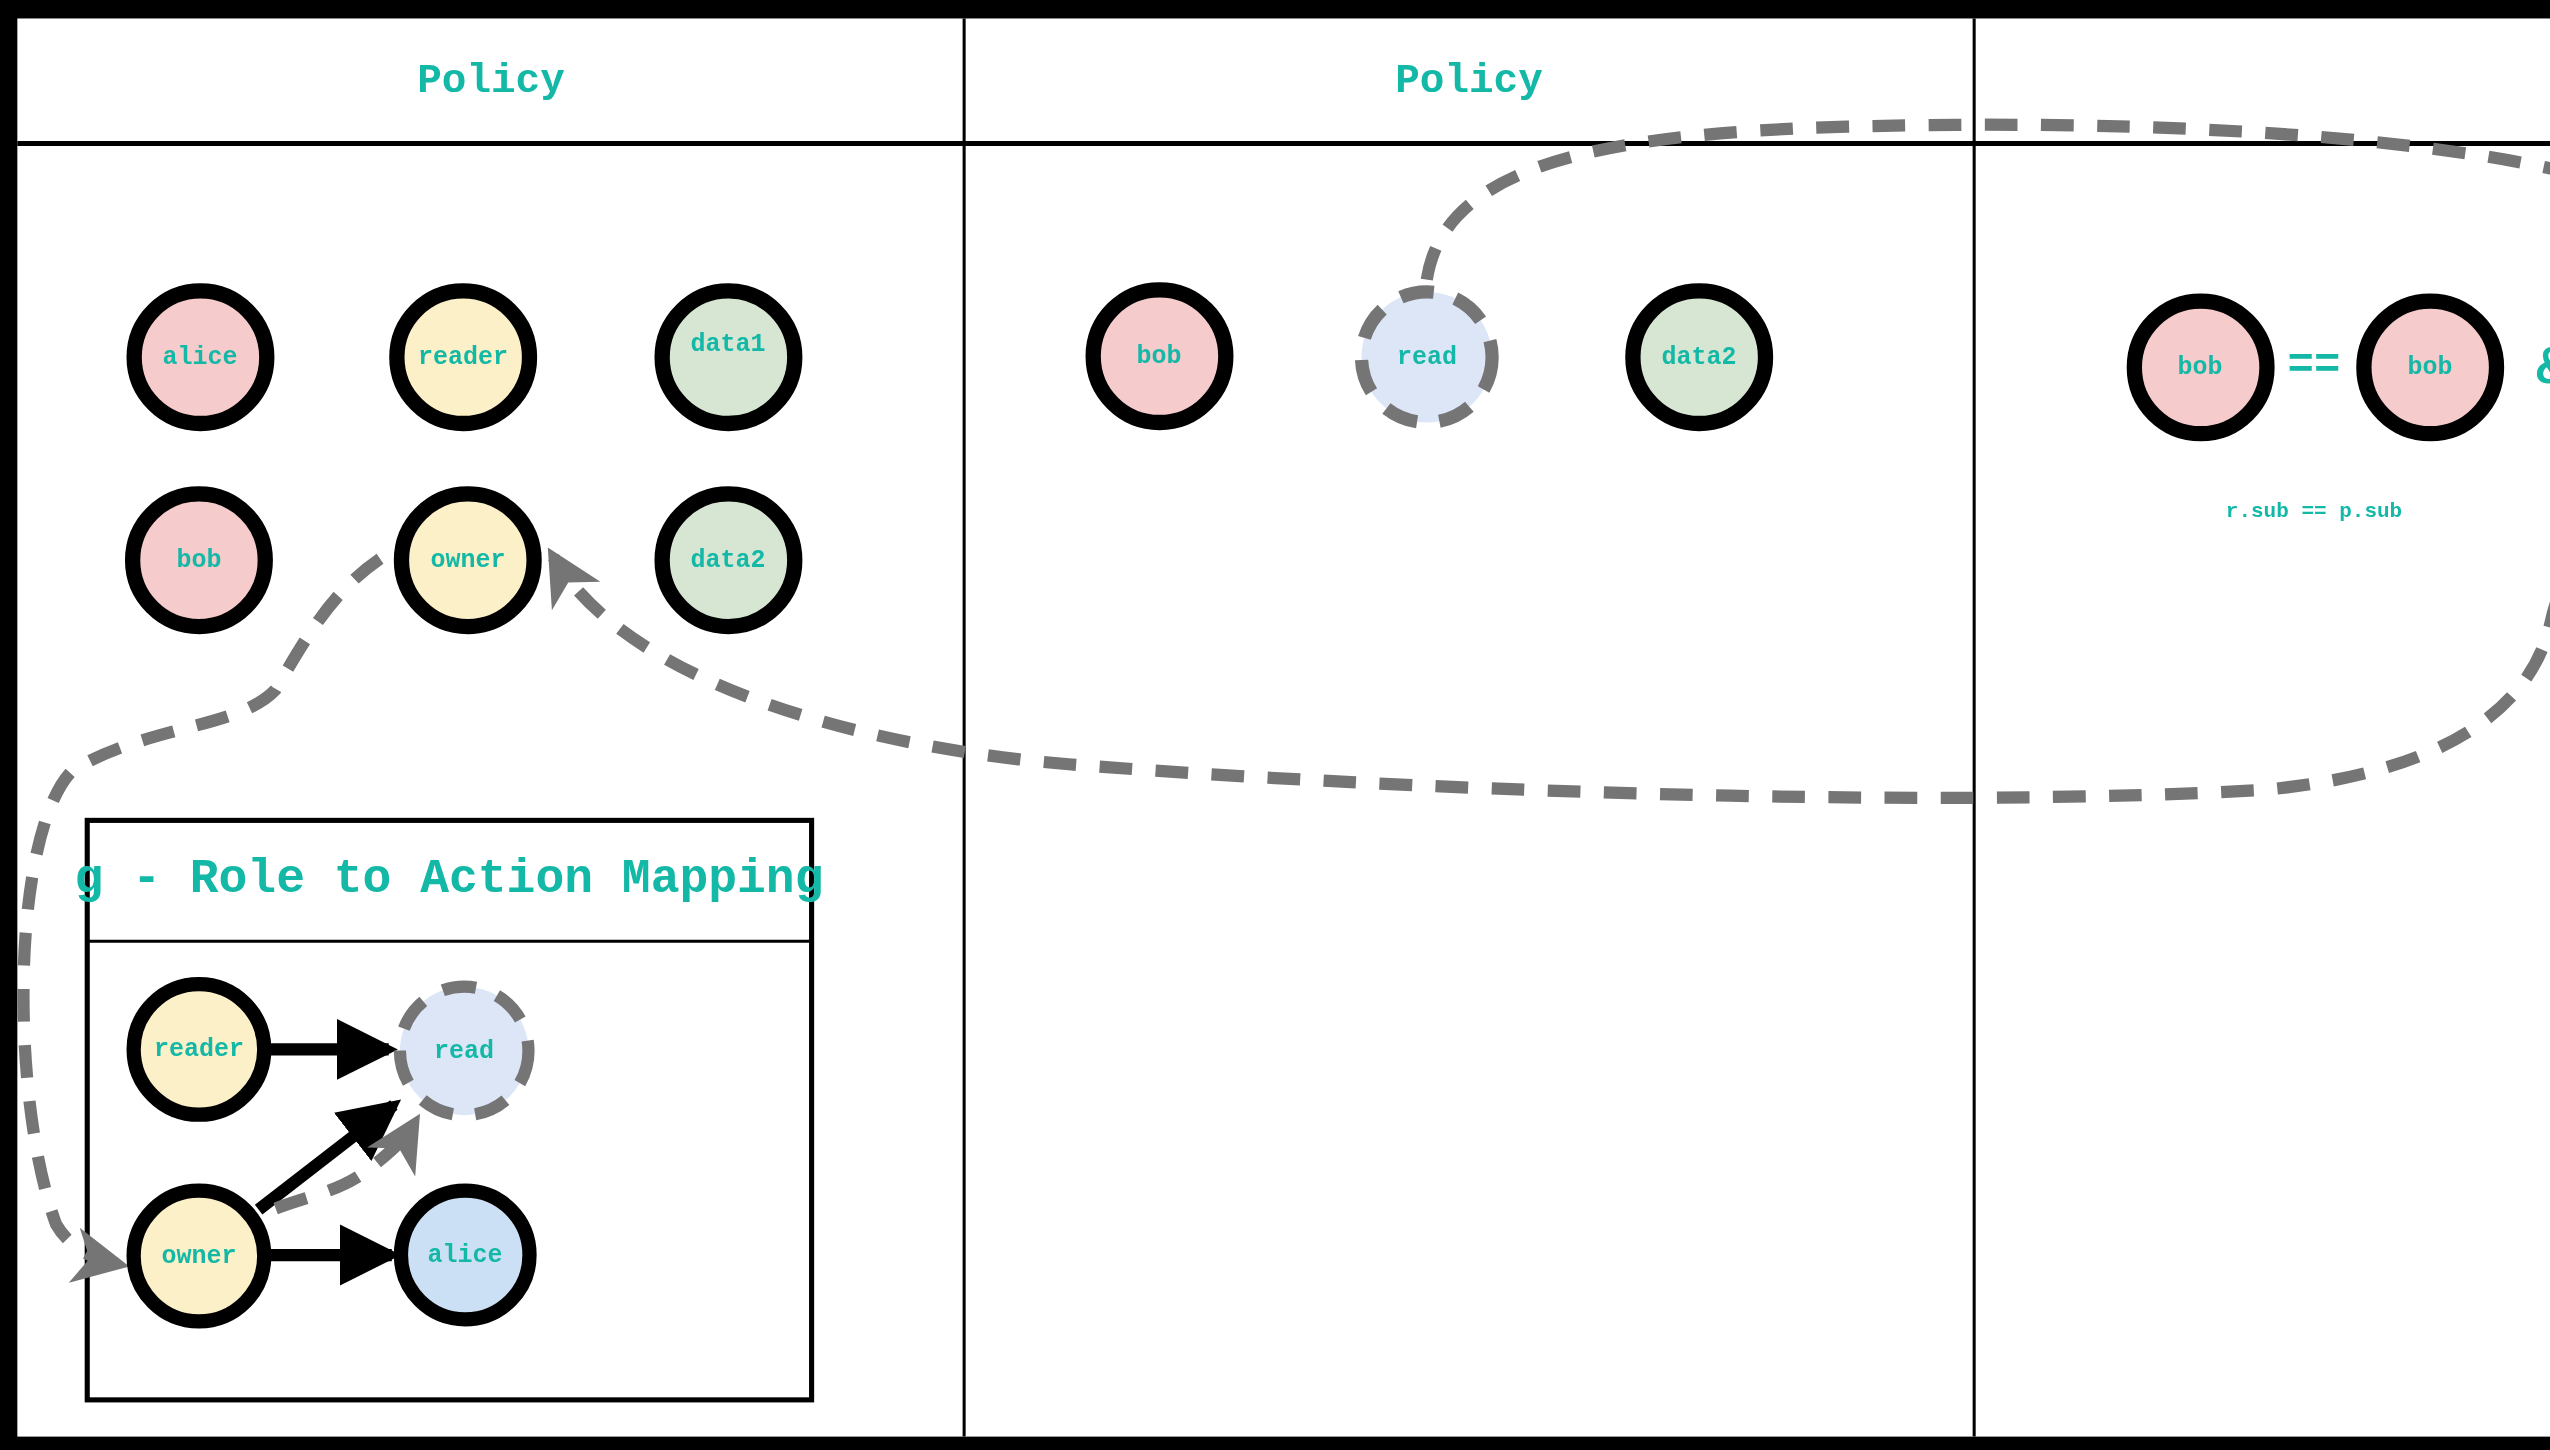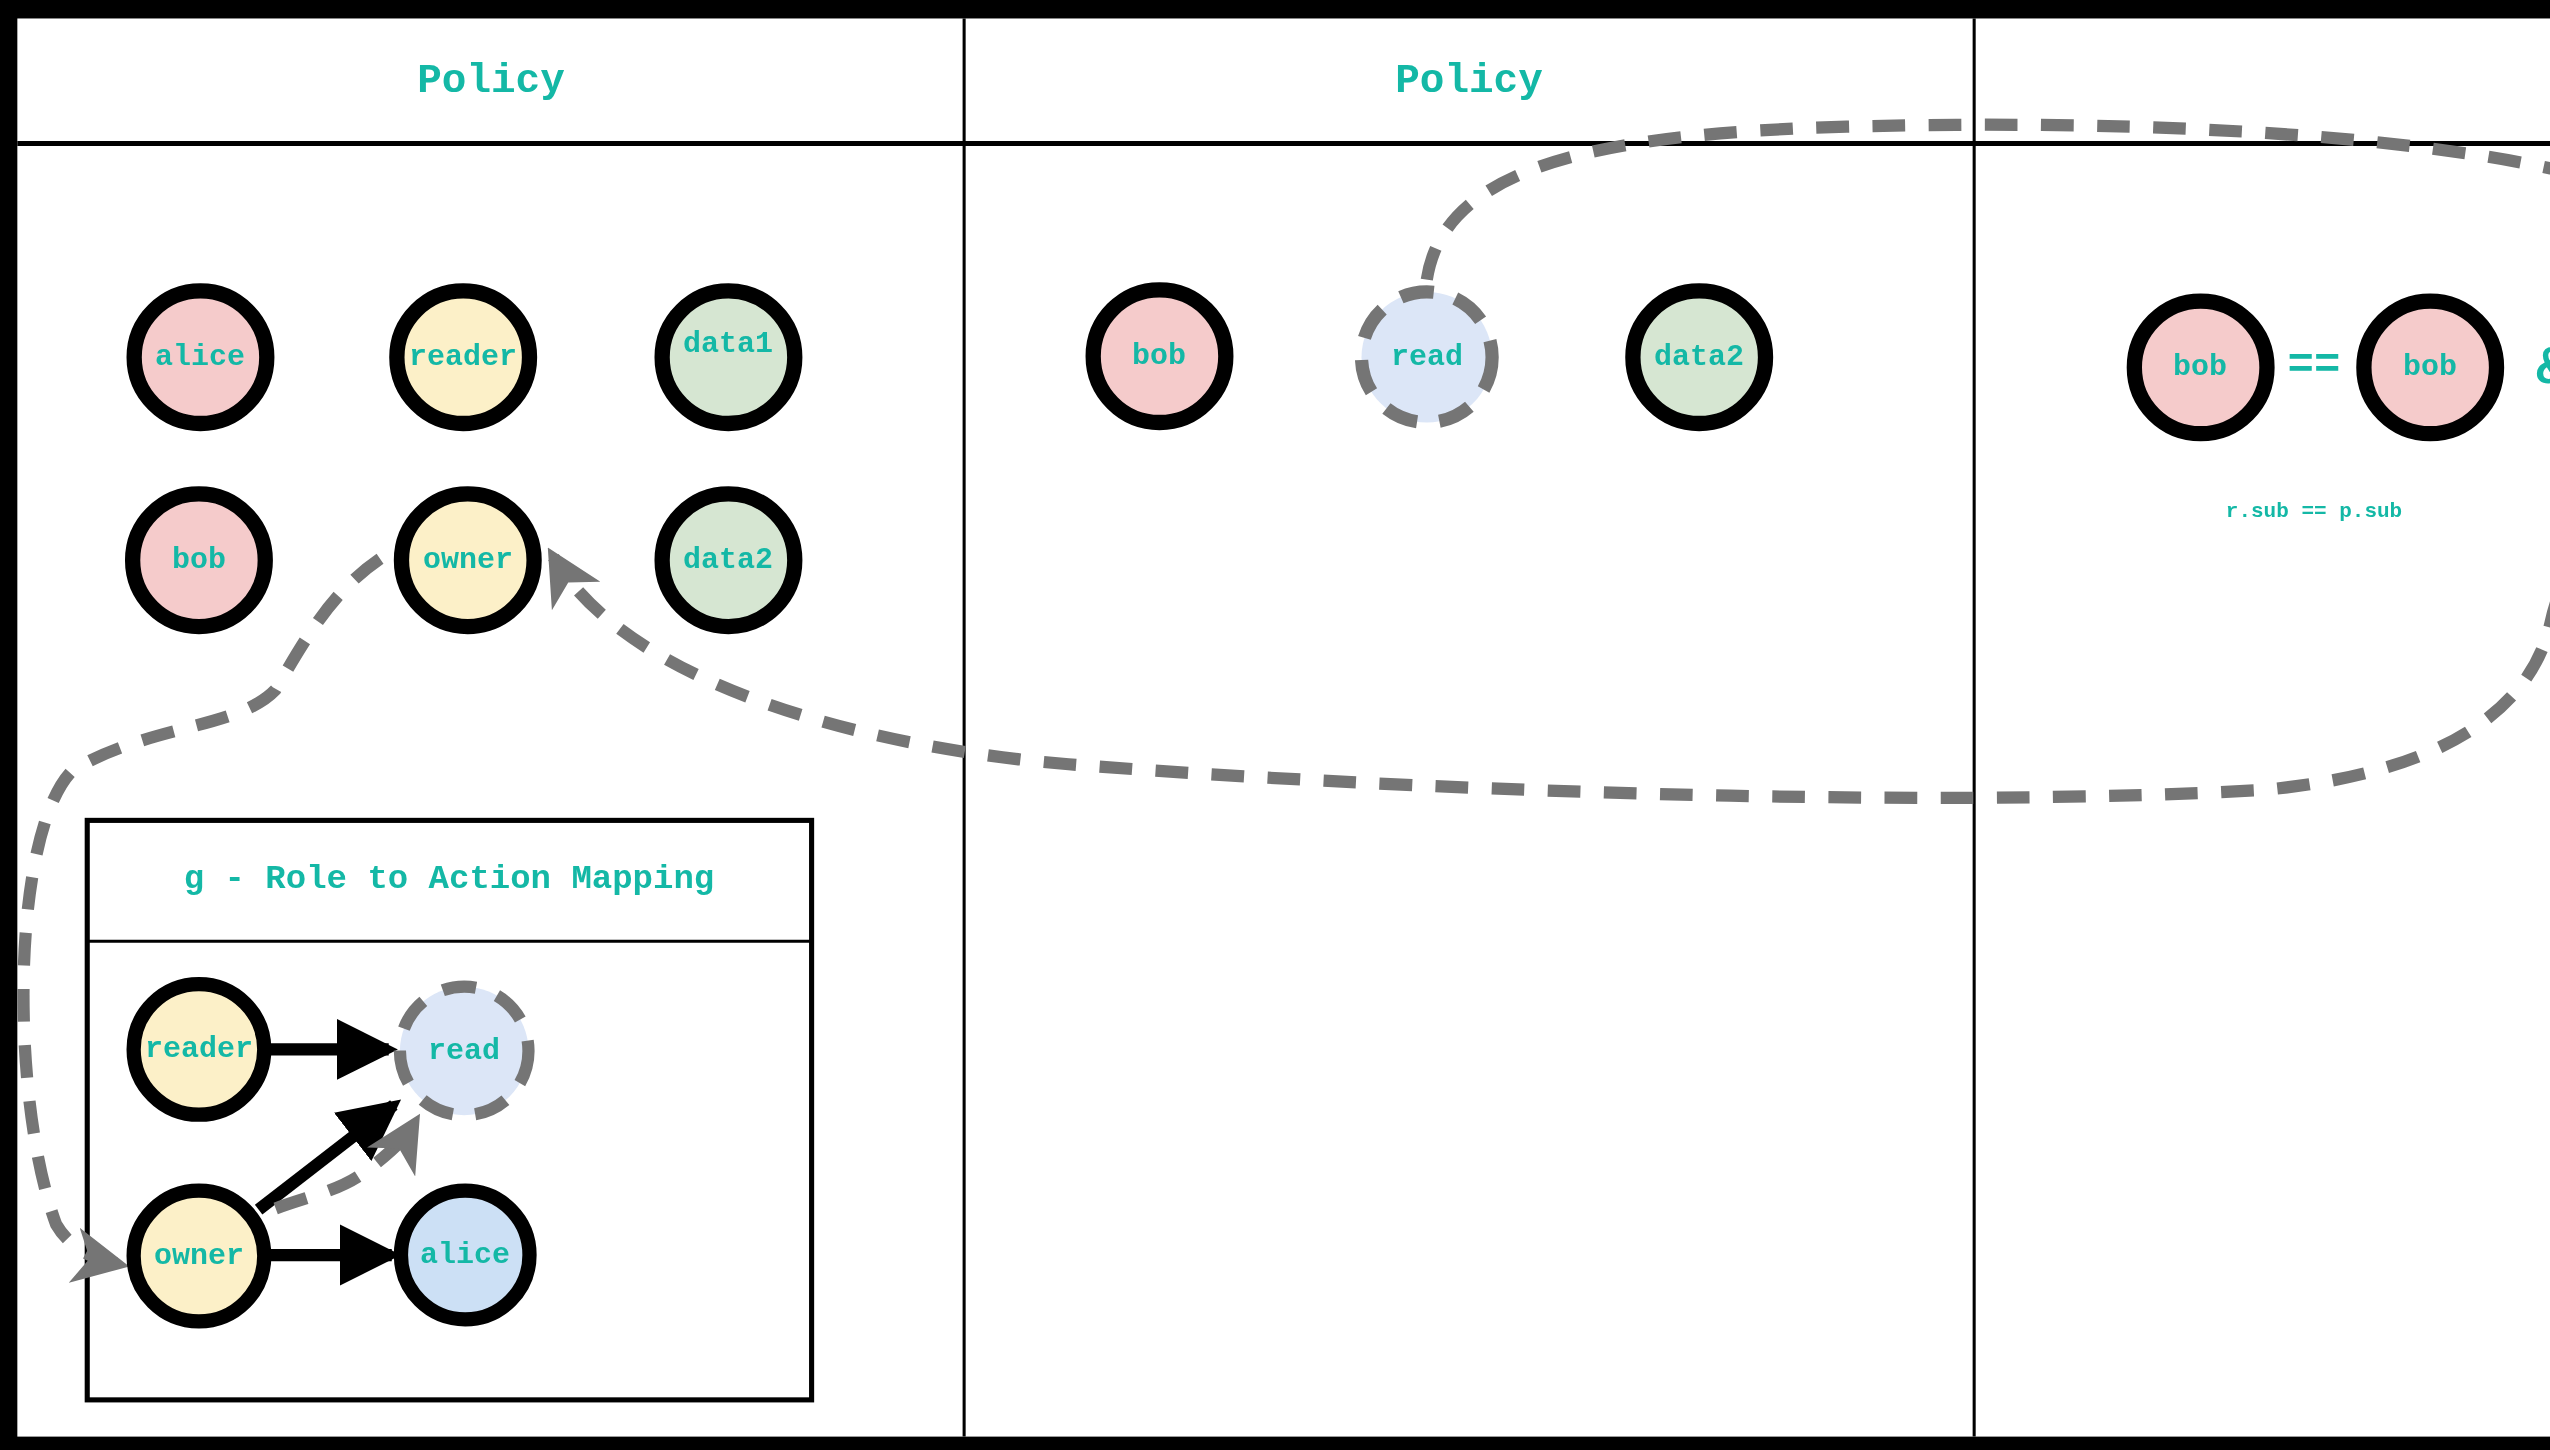--- a/index.html
+++ b/index.html
@@ -2,22 +2,22 @@
 <html style="font-size:8.2px"><head>
 <meta charset="utf-8">
 <style>
   html,body{margin:0;padding:0;background:#000;}
   #canvas{position:relative;width:3579px;height:1451px;background:#000;
           font-family:"Liberation Mono","DejaVu Sans Mono",monospace;}
   #scene{position:absolute;left:0;top:0;}
   .lbl{position:absolute;transform:translate(-50%,-50%);font-weight:bold;color:#14b8a6;
        white-space:nowrap;line-height:1;}
   .htitle{font-size:41px;}
-  .gtitle{font-size:34px;}
-  .nlabel{font-size:30px;}
+  .gtitle{font-size:48px;}
+  .nlabel{font-size:25px;}
   .op{font-size:53px;}
   .eq{font-size:44px;}
   .cap{font-size:21px;}
 </style>
 </head>
 <body>
 
 <div id="canvas">
 
   <svg id="scene" width="3579" height="1451" viewBox="0 0 7016 2844">

